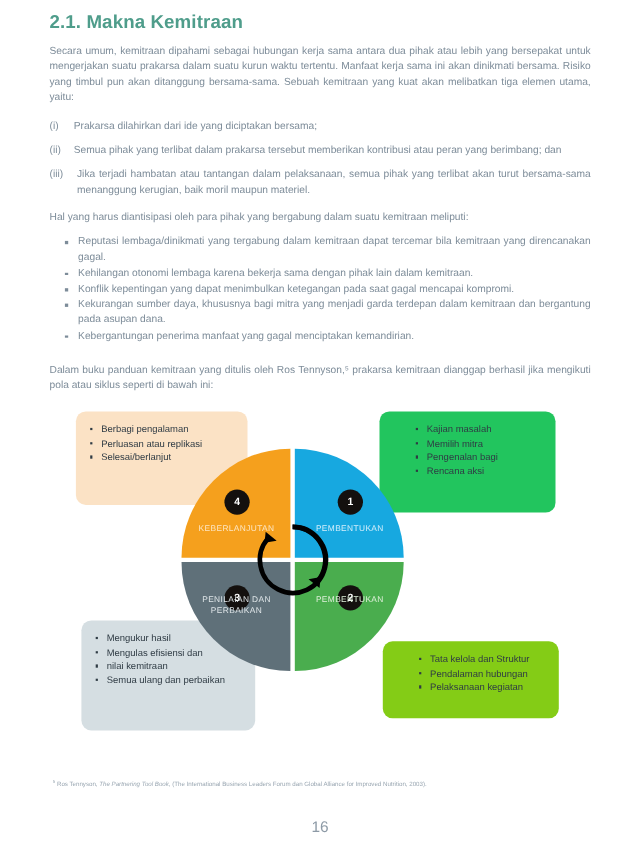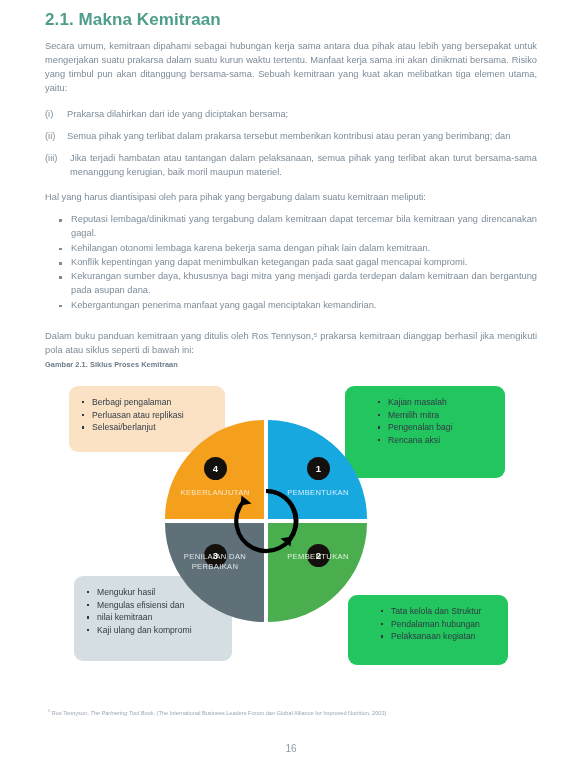--- a/index.html
+++ b/index.html
@@ -115,24 +115,24 @@
   .info-box li::before {
     content: "";
     position: absolute;
     left: 1px;
     top: 5px;
     width: 2.4px;
     height: 2.4px;
     background: #2f3b44;
   }
 
-  #box-keberlanjutan { left: 28px;  top: 11px;  width: 156px; height: 66px; background: #fbe2c5; }
+  #box-keberlanjutan { left: 28px;  top: 11px;  width: 156px; height: 85px; background: #fbe2c5; }
   #box-pembentukan   { left: 304px; top: 11px;  width: 160px; height: 92px; background: #22c55e; }
-  #box-penilaian     { left: 33px;  top: 201px; width: 158px; height: 85px; background: #d5dee2; }
-  #box-pengelolaan   { left: 307px; top: 220px; width: 160px; height: 70px; background: #22c55e; }
+  #box-penilaian     { left: 33px;  top: 201px; width: 158px; height: 100px; background: #d5dee2; }
+  #box-pengelolaan   { left: 307px; top: 220px; width: 160px; height: 70px; background: #84cc16; }
 
   
   .wheel {
     position: absolute;
     left: 124px;
     top: 45px;
     width: 202px;
     height: 202px;
   }
   .quadrant {
@@ -202,21 +202,21 @@
     vertical-align: super;
   }
   .footnote em { font-style: italic; }
 
   .page-number {
     position: absolute;
     left: 0;
     right: 0;
     top: 743px;
     text-align: center;
-    font-size: 10px;
+    font-size: 14px;
     color: #8d9aa6;
   }
 </style>
 </head>
 <body>
 
 <div class="page">
 
   <h2 class="section-heading">2.1. Makna Kemitraan</h2>
 
@@ -242,21 +242,20 @@
   <ul class="bullet-list">
     <li class="bullet-item">Reputasi lembaga/dinikmati yang tergabung dalam kemitraan dapat tercemar bila kemitraan yang direncanakan gagal.</li>
     <li class="bullet-item">Kehilangan otonomi lembaga karena bekerja sama dengan pihak lain dalam kemitraan.</li>
     <li class="bullet-item">Konflik kepentingan yang dapat menimbulkan ketegangan pada saat gagal mencapai kompromi.</li>
     <li class="bullet-item">Kekurangan sumber daya, khususnya bagi mitra yang menjadi garda terdepan dalam kemitraan dan bergantung pada asupan dana.</li>
     <li class="bullet-item">Kebergantungan penerima manfaat yang gagal menciptakan kemandirian.</li>
   </ul>
 
   <p class="para para-lead" style="margin-top:16px">Dalam buku panduan kemitraan yang ditulis oleh Ros Tennyson,⁵ prakarsa kemitraan dianggap berhasil jika mengikuti pola atau siklus seperti di bawah ini:</p>
 
-  <p class="figure-caption">Gambar 2.1. Siklus Proses Kemitraan</p>
 
   <div class="diagram">
 
     <div class="info-box" id="box-keberlanjutan">
       <ul>
         <li>Berbagi pengalaman</li>
         <li>Perluasan atau replikasi</li>
         <li>Selesai/berlanjut</li>
       </ul>
     </div>
@@ -268,21 +267,21 @@
         <li>Pengenalan bagi</li>
         <li>Rencana aksi</li>
       </ul>
     </div>
 
     <div class="info-box" id="box-penilaian">
       <ul>
         <li>Mengukur hasil</li>
         <li>Mengulas efisiensi dan</li>
         <li style="padding-left:11px">nilai kemitraan</li>
-        <li>Kaji ulang dan kompromi</li>
+        <li>Semua ulang dan perbaikan</li>
       </ul>
     </div>
 
     <div class="info-box" id="box-pengelolaan">
       <ul style="padding-left:20px">
         <li>Tata kelola dan Struktur</li>
         <li>Pendalaman hubungan</li>
         <li>Pelaksanaan kegiatan</li>
       </ul>
     </div>

